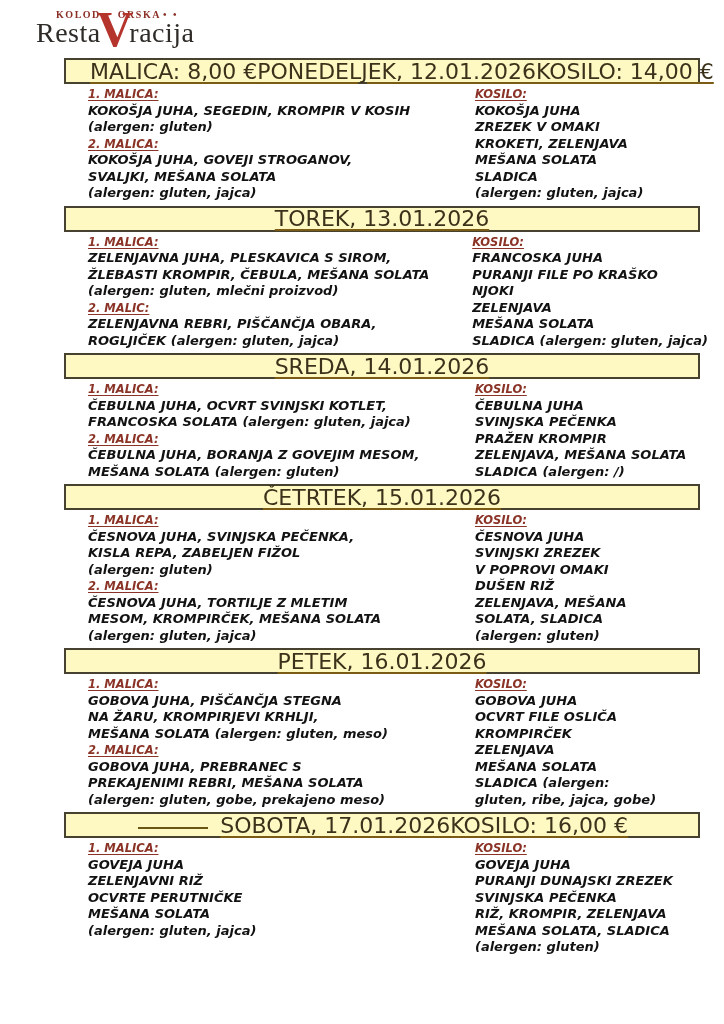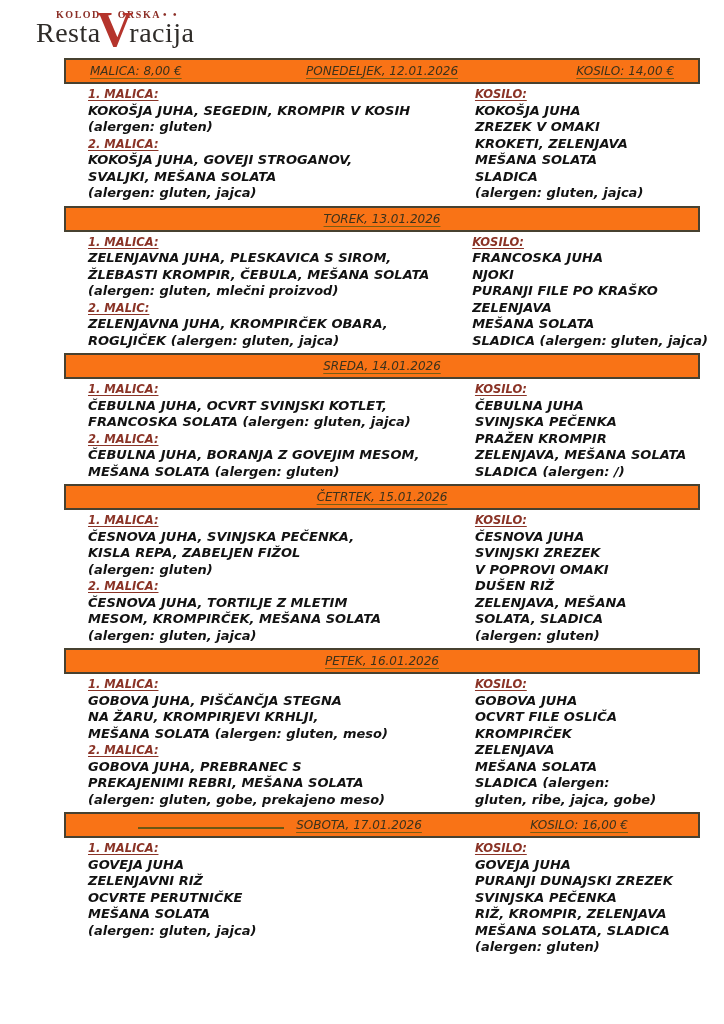--- a/index.html
+++ b/index.html
@@ -32,24 +32,24 @@
     font-size:10px; font-weight:bold; letter-spacing:1.5px;
     color:#8b2e26; white-space:nowrap;
   }
   .logo-top-gap { display:inline-block; width:17px; }
   .logo-dots { letter-spacing:2px; margin-left:2px; color:#8b2e26; }
 
   
   .day-bar {
     box-sizing:border-box;
     margin-left:64px; width:636px; height:26px;
-    background:#f97316;
+    background:#fef9c3;
     border:2px solid #474130;
     display:flex; align-items:center;
-    font-style:italic; font-size:12px;
+    font-size:22px;
     color:#3c321b;
     padding:0 24px;
   }
   .day-bar .bt { white-space:nowrap; }
   .day-bar .bt:not(:empty) {
     text-decoration:underline;
     text-decoration-color:#7a5c14;
     text-underline-offset:3px;
   }
   .bar-left  { flex:1 1 0; text-align:left; position:relative; }
@@ -153,32 +153,32 @@
     <div>
                 <div class="menu-line">ZELENJAVNA JUHA, PLESKAVICA S SIROM,</div>
                 <div class="menu-line">ŽLEBASTI KROMPIR, ČEBULA, MEŠANA SOLATA</div>
                 <div class="menu-line">(alergen: gluten, mlečni proizvod)</div>
               </div>
   </div>
 
   <div>
     <div class="section-label">2. MALIC:</div>
     <div>
-                <div class="menu-line">ZELENJAVNA JUHA, KROMPIRČEK OBARA,</div>
+                <div class="menu-line">ZELENJAVNA REBRI, PIŠČANČJA OBARA,</div>
                 <div class="menu-line">ROGLJIČEK (alergen: gluten, jajca)</div>
               </div>
   </div>
 </div>
       <div class="col-right">
   <div>
     <div class="section-label">KOSILO:</div>
     <div>
                 <div class="menu-line">FRANCOSKA JUHA</div>
+                <div class="menu-line">PURANJI FILE PO KRAŠKO</div>
                 <div class="menu-line">NJOKI</div>
-                <div class="menu-line">PURANJI FILE PO KRAŠKO</div>
                 <div class="menu-line">ZELENJAVA</div>
                 <div class="menu-line">MEŠANA SOLATA</div>
                 <div class="menu-line">SLADICA (alergen: gluten, jajca)</div>
               </div>
   </div>
 </div>
     </div>
   </section>
 
   <section>

